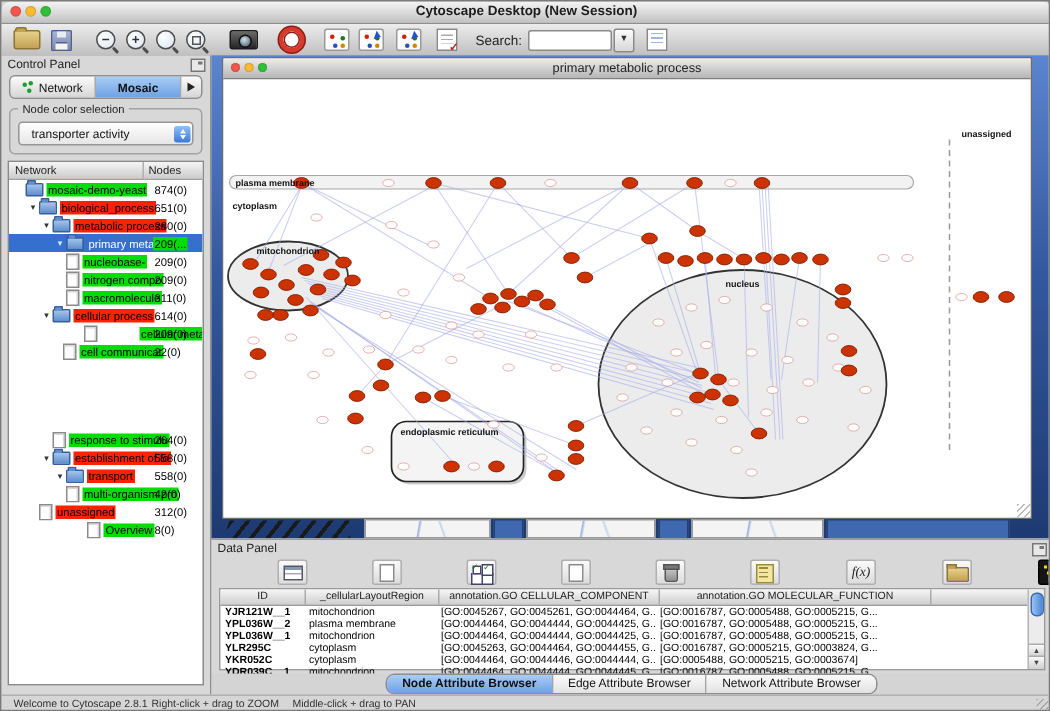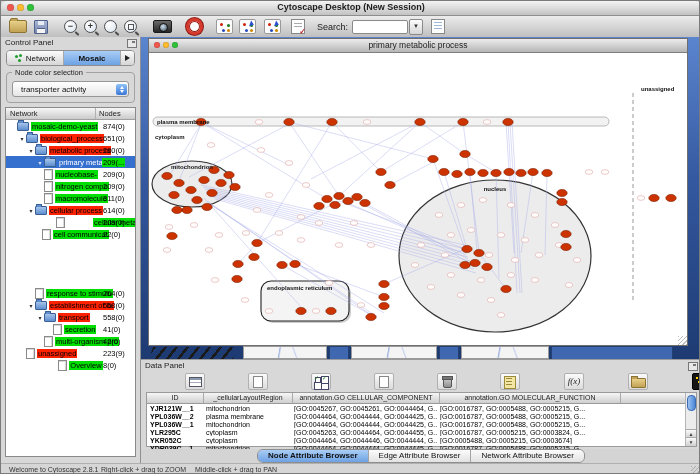--- a/index.html
+++ b/index.html
@@ -316,37 +316,31 @@
           <span class="t-folder"></span>
           <span class="t-label bg-red">establishment of lo</span>
           <span class="t-count">558(0)</span>
         </div>
         <div class="tree-row" style="padding-left: 30px;">
           <span class="t-arrow">▾</span>
           <span class="t-folder"></span>
           <span class="t-label bg-red">transport</span>
           <span class="t-count">558(0)</span>
         </div>
-        <div class="tree-row" style="padding-left: 39px;">
-          <span class="t-arrow"></span>
-          <span class="t-file"></span>
-          <span class="t-label bg-green">secretion</span>
-          <span class="t-count">41(0)</span>
-        </div>
         <div class="tree-row" style="padding-left: 30px;">
           <span class="t-arrow"></span>
           <span class="t-file"></span>
           <span class="t-label bg-green">multi-organism pro</span>
           <span class="t-count">42(0)</span>
         </div>
         <div class="tree-row" style="padding-left: 12px;">
           <span class="t-arrow"></span>
           <span class="t-file"></span>
           <span class="t-label bg-red">unassigned</span>
-          <span class="t-count">223(9)</span>
+          <span class="t-count">312(0)</span>
         </div>
         <div class="tree-row" style="padding-left: 12px; justify-content: center;">
           <span class="t-arrow"></span>
           <span class="t-file"></span>
           <span class="t-label bg-green">Overview</span>
           <span class="t-count">8(0)</span>
         </div>
       </div>
   </div>
 </div>

